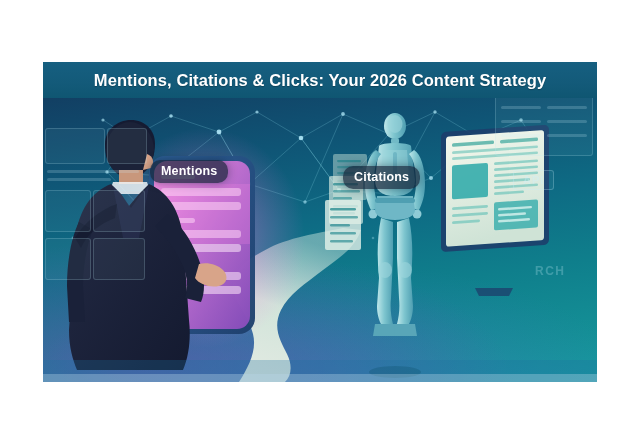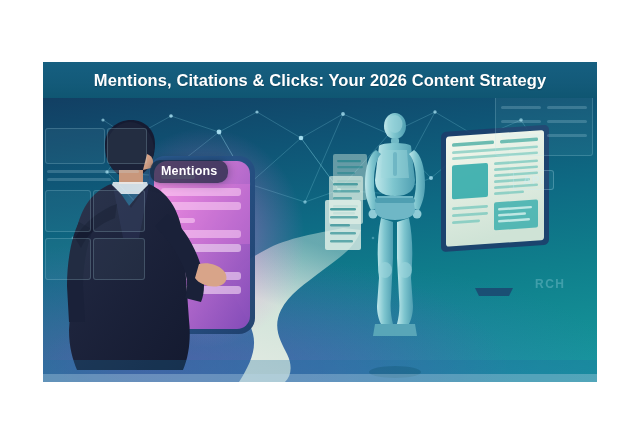--- a/index.html
+++ b/index.html
@@ -123,21 +123,20 @@
     padding: 3px 9px;
     background: rgba(190,235,245,.05);
   }
   .ghost-word {
     position: absolute;
     z-index: 8;
     color: rgba(200,240,250,.26);
     font-size: 12px;
     font-weight: bold;
     letter-spacing: 1.5px;
-    margin-top: 13px;
   }
 </style>
 </head>
 <body>
 
 <div id="page">
 
   <div id="hero">
 
     <div id="banner">
@@ -401,16 +400,17 @@
                    C40,166 44,146 50,132 Z" fill="#1a2139"></path>
 
           <path d="M32,140 C40,126 56,112 74,106 L72,120 C56,126 44,136 38,150 Z" fill="#0f1528" opacity=".45"></path>
         </g>
 
         <rect x="0" y="262" width="554" height="22" fill="#1d6fa0" opacity=".28"></rect>
         <rect x="0" y="276" width="554" height="8" fill="#b9d8e8" opacity=".35"></rect>
       </svg>
 
       <div class="node-label" id="label-mentions">Mentions</div>
+      <div class="node-label" id="label-citations">Citations</div>
 
     </div>
   </div>
 </div>
 
 </body></html>

